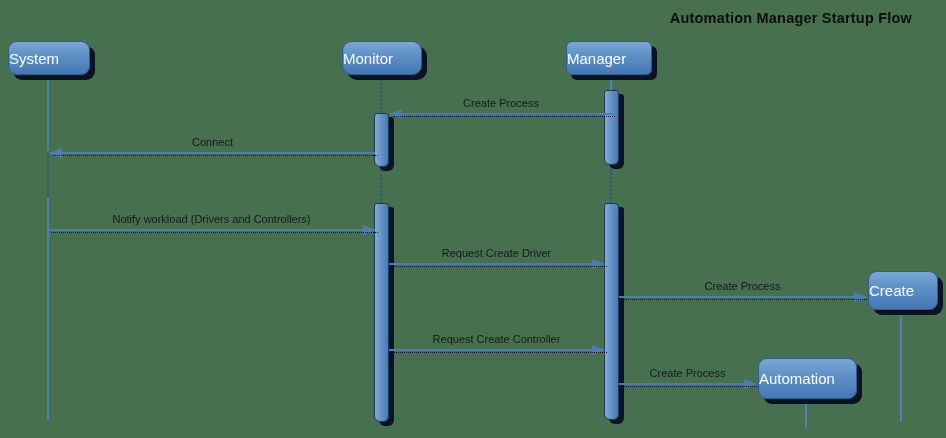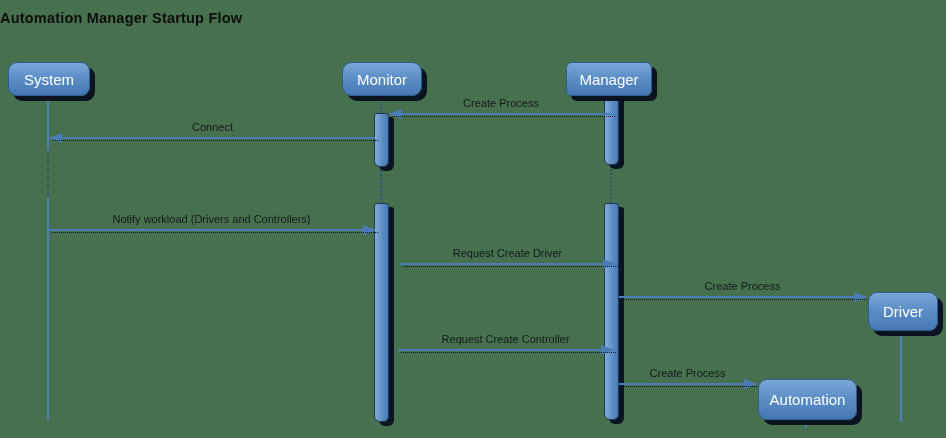--- a/index.html
+++ b/index.html
@@ -5,43 +5,43 @@
   html,body{margin:0;padding:0;}
   body{
     width:946px;height:438px;overflow:hidden;
     background:#47714E;
     font-family:"Liberation Sans", sans-serif;
     position:relative;
   }
   .stage{position:absolute;left:0;top:0;width:946px;height:438px;}
   .title{
     position:absolute;left:0;top:10px;width:912px;
-    text-align:left;font-weight:bold;font-size:14.5px;color:#0d0d0d;
+    text-align:right;font-weight:bold;font-size:14.5px;color:#0d0d0d;
     letter-spacing:.2px;
   }
   
   .ll{position:absolute;width:0;border-left:2px solid #4d80b8;}
   .ll.dotted{border-left:2px dotted #2d567e;}
   
   .act{
     position:absolute;width:13px;
     background:linear-gradient(90deg,#83abd7 0%,#5e8fc4 55%,#4a7ab2 100%);
     border:1px solid #1d3a5c;
     border-radius:3px 3px 6px 6px;
     box-shadow:5px 4px 0 0 #0b1422;
   }
   
   .actor{
     position:absolute;
-    display:flex;align-items:center;justify-content:center;
+    display:flex;align-items:center;justify-content:flex-start;
     background:linear-gradient(180deg,#7aa7d6 0%,#5d8fc6 45%,#4577b4 100%);
     border:1px solid #2d5e93;
     border-radius:9px;
     box-shadow:5px 5px 0 0 #0b1320;
-    color:#ffffff;font-size:15px;margin-top:21px;
+    color:#ffffff;font-size:15px;
   }
   
   .msg{position:absolute;}
   .msg-label{
     text-align:center;font-size:11px;color:#13181c;
     height:17px;line-height:17px;margin-bottom:1px;white-space:nowrap;
   }
   .msg-line{
     position:relative;height:0;
     border-top:2px solid #4a7db8;
@@ -79,49 +79,49 @@
   <div class="act" style="left:604px;top:90px;height:73px;"></div>
   <div class="act" style="left:604px;top:203px;height:215px;"></div>
 
   <div class="msg" style="left:390px;top:95px;width:222px;">
     <div class="msg-label">Create Process</div>
     <div class="msg-line">
       <i class="ah left"></i>
     </div>
   </div>
 
-  <div class="msg" style="left:50px;top:119px;width:325px;">
+  <div class="msg" style="left:50px;top:134px;width:325px;">
     <div class="msg-label">Connect</div>
     <div class="msg-line">
       <i class="ah left"></i>
     </div>
   </div>
 
   <div class="msg" style="left:48px;top:211px;width:327px;">
     <div class="msg-label">Notify workload (Drivers and Controllers)</div>
     <div class="msg-line">
       <i class="ah right"></i>
     </div>
   </div>
 
-  <div class="msg" style="left:389px;top:245px;width:215px;padding-left:11px;">
+  <div class="msg" style="left:389px;top:245px;width:215px;">
     <div class="msg-label">Request Create Driver</div>
     <div class="msg-line">
       <i class="ah right"></i>
     </div>
   </div>
 
   <div class="msg" style="left:619px;top:278px;width:247px;">
     <div class="msg-label">Create Process</div>
     <div class="msg-line">
       <i class="ah right"></i>
     </div>
   </div>
 
-  <div class="msg" style="left:389px;top:331px;width:215px;padding-left:9px;">
+  <div class="msg" style="left:389px;top:331px;width:215px;">
     <div class="msg-label">Request Create Controller</div>
     <div class="msg-line">
       <i class="ah right"></i>
     </div>
   </div>
 
   <div class="msg" style="left:619px;top:365px;width:137px;">
     <div class="msg-label">Create Process</div>
     <div class="msg-line">
       <i class="ah right"></i>
@@ -131,19 +131,19 @@
   <div class="actor" style="left:8px;top:41px;width:80px;height:32px;">
     <span>System</span>
   </div>
   <div class="actor" style="left:342px;top:41px;width:78px;height:32px;border-radius:10px;">
     <span>Monitor</span>
   </div>
   <div class="actor" style="left:566px;top:41px;width:84px;height:32px;border-radius:6px;">
     <span>Manager</span>
   </div>
   <div class="actor" style="left:868px;top:271px;width:68px;height:37px;">
-    <span>Driver</span>
+    <span>Create</span>
   </div>
   <div class="actor" style="left:758px;top:358px;width:97px;height:39px;">
     <span>Automation</span>
   </div>
 
 </div>
 
 </body></html>

